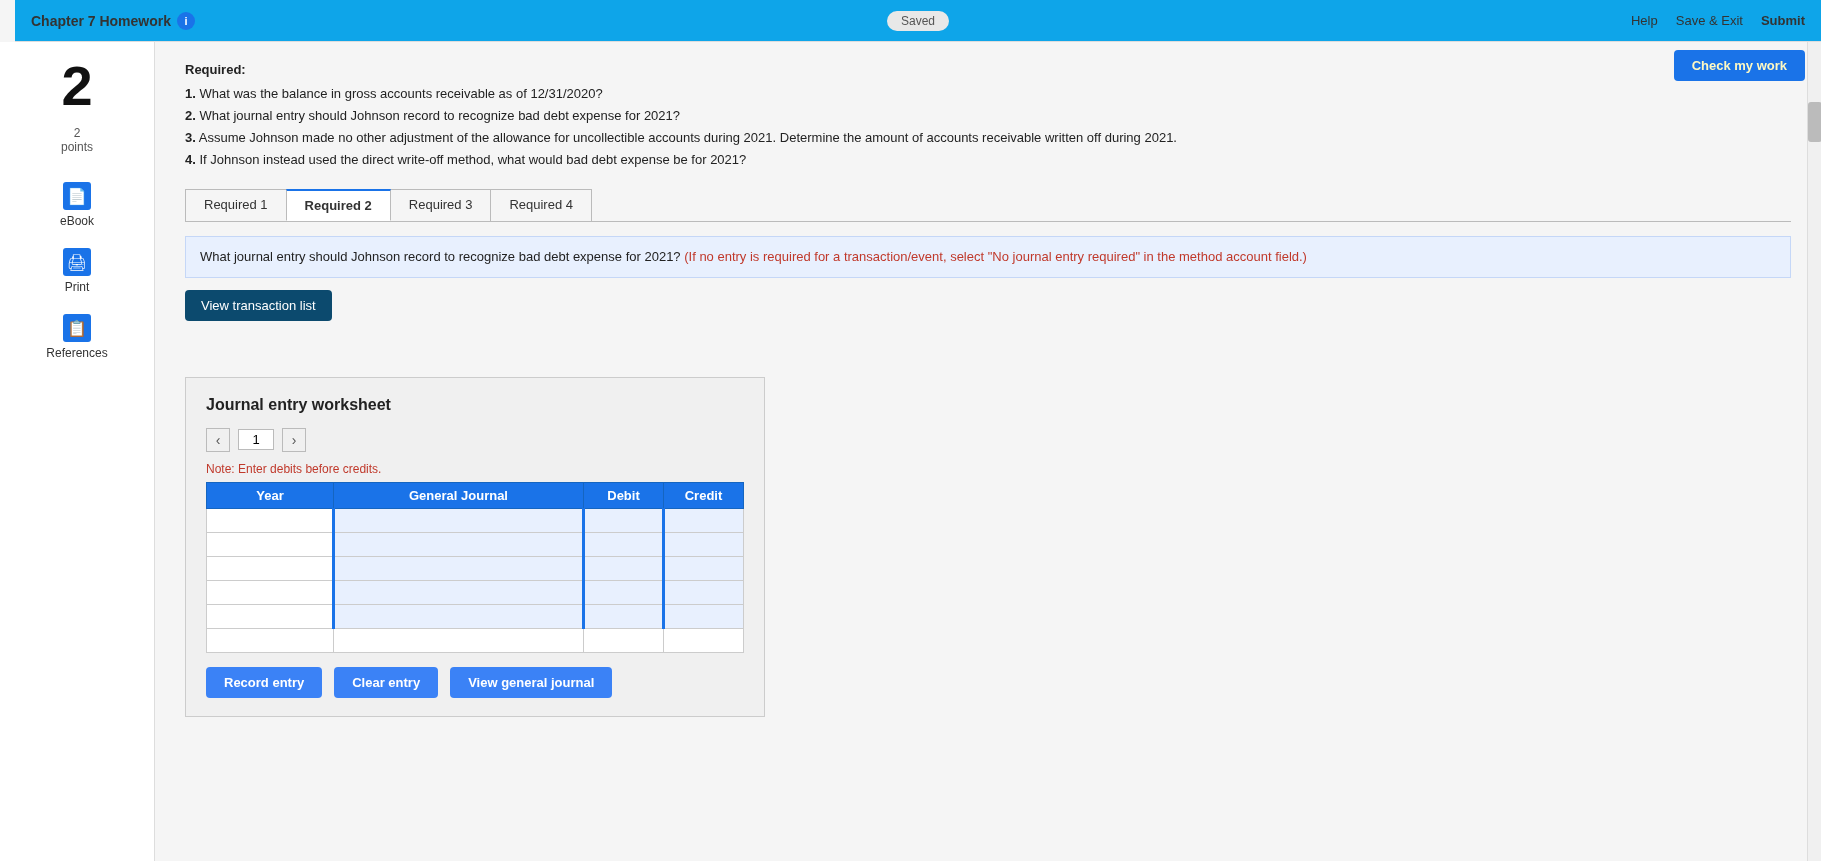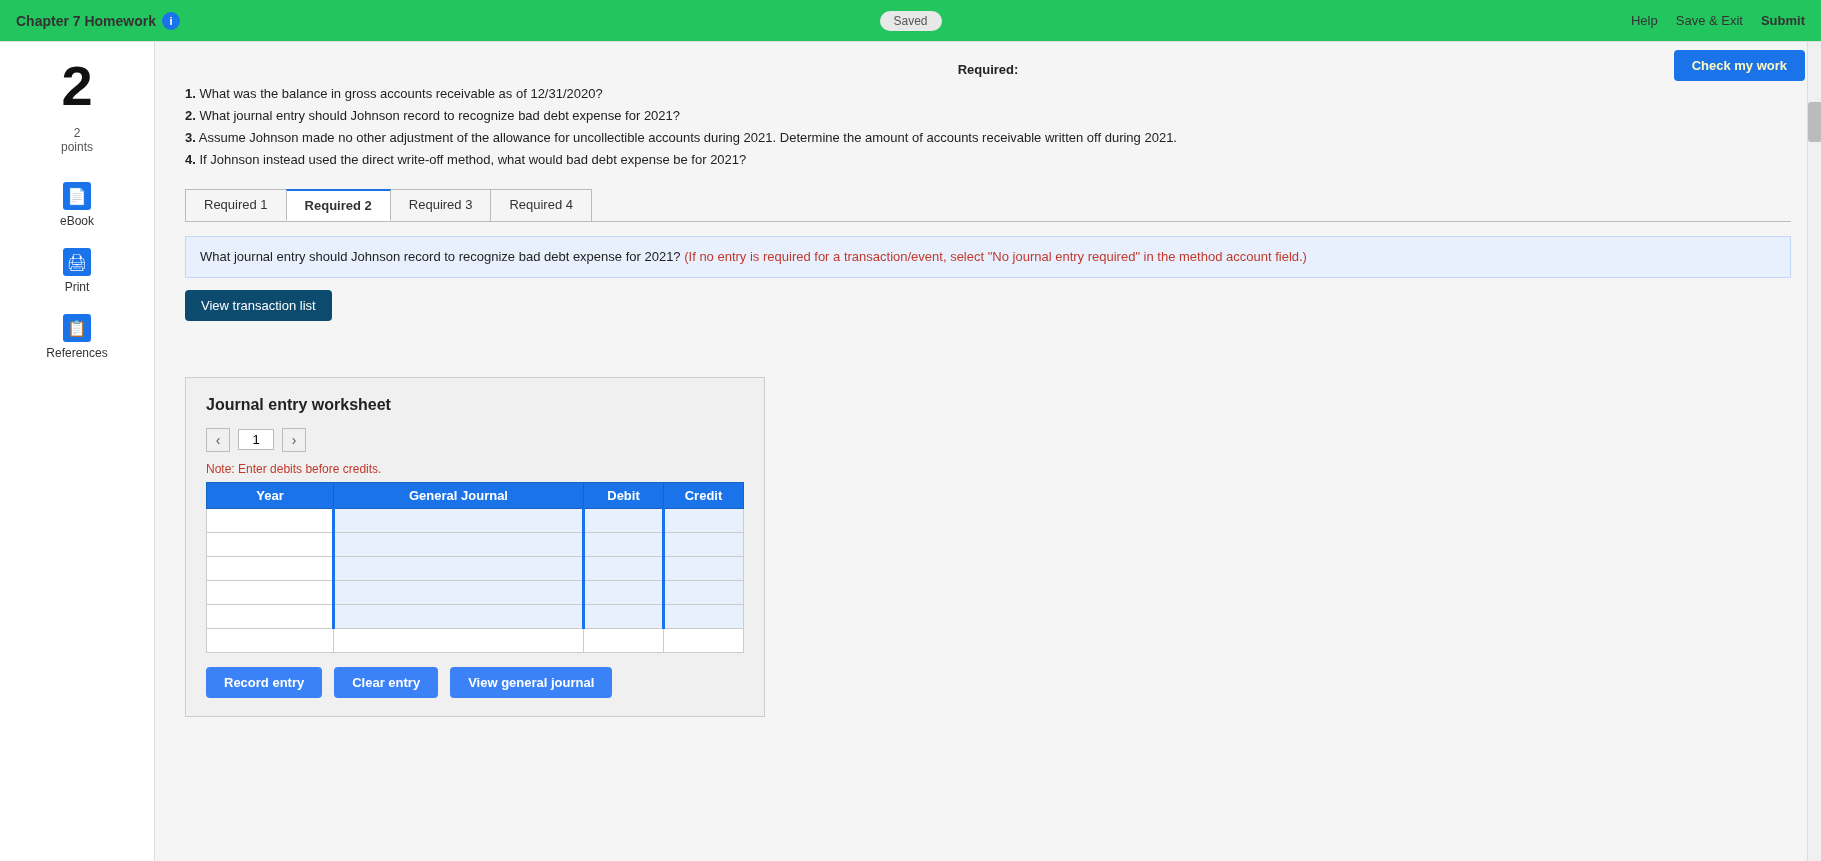--- a/index.html
+++ b/index.html
@@ -2,25 +2,26 @@
 <html><head>
   <meta charset="utf-8">
   <style>
     * { box-sizing: border-box; margin: 0; padding: 0; }
     body { font-family: Arial, sans-serif; font-size: 13px; background: #f5f5f5; color: #222; }
 
     
     .topbar {
       display: flex;
       align-items: center;
-      background: #22c55e;
+      background: #0ea5e9;
       border-bottom: 1px solid #ddd;
       padding: 0 16px;
       height: 42px;
       position: relative;
+      margin-left: 15px;
     }
     .topbar-title {
       font-size: 14px;
       font-weight: 600;
       color: #333;
       display: flex;
       align-items: center;
       gap: 6px;
     }
     .info-icon {
@@ -136,21 +137,20 @@
       flex: 1;
       padding: 20px 30px;
       position: relative;
     }
 
     
     .required-label {
       font-weight: bold;
       font-size: 13px;
       margin-bottom: 6px;
-      text-align: center;
     }
     .question-list {
       font-size: 13px;
       line-height: 1.7;
       margin-bottom: 18px;
     }
     .question-list p { margin: 0; }
 
     
     .tabs {

